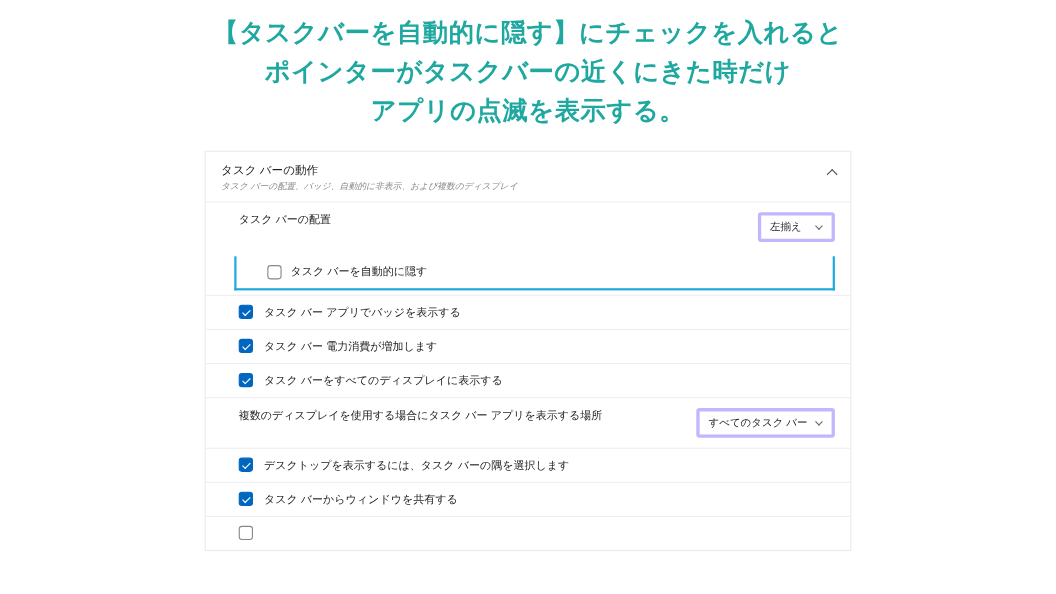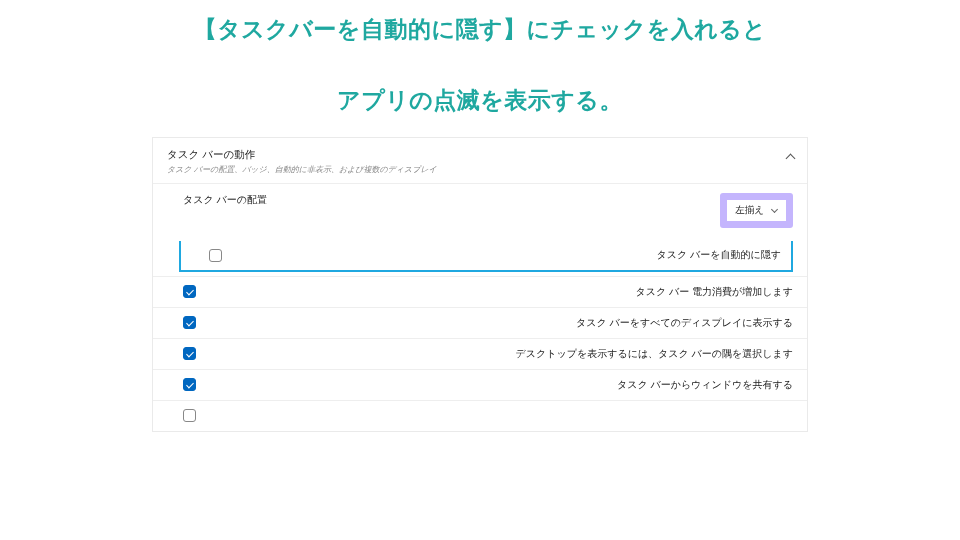--- a/index.html
+++ b/index.html
@@ -13,21 +13,21 @@
     .instruction {
       text-align: center;
       color: #1fa8a0;
       font-size: 23px;
       font-weight: 700;
       line-height: 1.55;
       padding: 12px 30px 18px;
       letter-spacing: 0.5px;
     }
     .settings-panel {
-      width: 656px;
+      width: 588px;
       margin: 0 auto;
       background: #ffffff;
       border: 1px solid #eaeaea;
       font-size: 10px;
       color: #222;
     }
     .section-header {
       display: flex;
       align-items: flex-start;
       padding: 10px 14px 8px 14px;
@@ -70,21 +70,21 @@
       min-height: 33px;
     }
     .row-label {
       flex: 1;
       font-size: 10px;
       color: #222;
     }
     .dropdown {
       display: flex;
       align-items: center;
-      border: 7px solid #c4b5fd;
+      border: 3px solid #c4b5fd;
       border-radius: 3px;
       padding: 4px 8px;
       font-size: 9.5px;
       background: #fff;
       min-width: 70px;
       justify-content: space-between;
       gap: 8px;
     }
     .dropdown .dd-chev {
       width: 6px;
@@ -100,21 +100,20 @@
       transform: rotate(45deg);
       margin-bottom: 1px;
     }
     .dropdown.wide { min-width: 100px; }
     .checkbox-row {
       display: flex;
       align-items: center;
       border-top: 1px solid #eee;
       padding: 8px 14px 8px 30px;
       min-height: 31px;
-      justify-content: space-between;
     }
     .cb {
       width: 13px;
       height: 13px;
       border: 1px solid #888;
       border-radius: 3px;
       margin-right: 10px;
       flex-shrink: 0;
       display: flex;
       align-items: center;
@@ -142,21 +141,21 @@
       padding: 6px 10px 6px 28px;
       margin: 4px 14px 4px 26px;
     }
     .highlight .cb { margin-right: 8px; }
   </style>
 </head>
 <body>
 
 <div class="instruction">
   <span>【タスクバーを自動的に隠す】にチェックを入れると</span><br>
-  <br>
+  <span>ポインターがタスクバーの近くにきた時だけ</span><br>
   <span>アプリの点滅を表示する。</span>
 </div>
 
 <div class="settings-panel">
 
   <div class="section-header">
     <div class="titles">
       <div class="section-title">タスク バーの動作</div>
       <div class="section-subtitle">タスク バーの配置、バッジ、自動的に非表示、および複数のディスプレイ</div>
     </div>
@@ -169,31 +168,42 @@
       <span>左揃え</span>
       <span class="dd-chev"></span>
     </div>
   </div>
 
   <div class="checkbox-row highlight" style="border-top:none;">
     <span class="cb"></span>
     <span class="cb-label">タスク バーを自動的に隠す</span>
   </div>
 
+  <div class="checkbox-row">
+    <span class="cb checked"></span>
+    <span class="cb-label">タスク バー アプリでバッジを表示する</span>
+  </div>
 
   <div class="checkbox-row">
     <span class="cb checked"></span>
     <span class="cb-label">タスク バー 電力消費が増加します</span>
   </div>
 
   <div class="checkbox-row">
     <span class="cb checked"></span>
     <span class="cb-label">タスク バーをすべてのディスプレイに表示する</span>
   </div>
 
+  <div class="row">
+    <div class="row-label">複数のディスプレイを使用する場合にタスク バー アプリを表示する場所</div>
+    <div class="dropdown wide">
+      <span>すべてのタスク バー</span>
+      <span class="dd-chev"></span>
+    </div>
+  </div>
 
   <div class="checkbox-row">
     <span class="cb checked"></span>
     <span class="cb-label">デスクトップを表示するには、タスク バーの隅を選択します</span>
   </div>
 
   <div class="checkbox-row">
     <span class="cb checked"></span>
     <span class="cb-label">タスク バーからウィンドウを共有する</span>
   </div>

